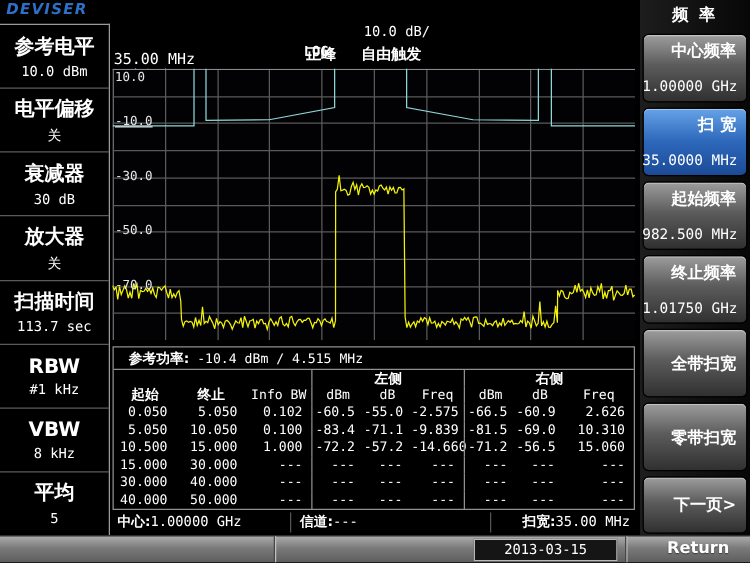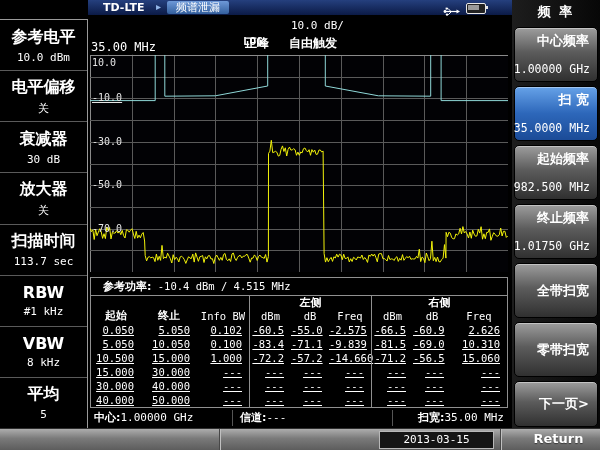--- a/index.html
+++ b/index.html
@@ -54,21 +54,21 @@
   .ref-line .cjk{font-family:"DejaVu Sans",sans-serif;font-size:11px;font-weight:600;}
   .group-row{display:grid;grid-template-columns:158px 122px 1fr;height:13px;line-height:13px;}
   .group-row .grp{border-left:1px solid #909090;text-align:center;
                   font-family:"DejaVu Sans",sans-serif;font-size:11px;font-weight:600;}
   .col-row,.data-row{display:grid;grid-template-columns:50px 56px 52px 42px 38px 42px 42px 38px 56px;}
   .col-row{height:14px;line-height:14px;text-align:center;}
   .col-row div:nth-child(-n+2){font-family:"DejaVu Sans",sans-serif;font-size:11px;font-weight:600;}
   .col-row div:nth-child(4),.data-row div:nth-child(4),
   .col-row div:nth-child(7),.data-row div:nth-child(7){border-left:1px solid #909090;}
   .data-row{height:14.1px;line-height:14.1px;}
-  .data-row div{text-align:right;padding-right:7px;box-sizing:border-box;text-decoration:underline;}
+  .data-row div{text-align:right;padding-right:7px;box-sizing:border-box;}
 
   
   .footer{position:absolute;left:90px;top:410px;width:418px;height:16px;font-size:11px;}
   .footer .pair{position:absolute;top:0;white-space:nowrap;}
   .footer .lab{font-weight:600;}
   .footer .val{font-family:"DejaVu Sans Mono",monospace;}
   .f-center{left:4px;} .f-channel{left:150px;} .f-span{right:4px;}
   .f-div{position:absolute;top:0;width:1px;height:16px;background:#555;}
 
   
@@ -91,36 +91,21 @@
   .softkey.active{background:linear-gradient(#66a2e8,#2d67ba 50%,#1b4b97);}
   .sk-label{position:absolute;top:4px;right:8px;font-size:13px;font-weight:600;white-space:nowrap;}
   .softkey.noval .sk-label{top:50%;transform:translateY(-50%);}
   .sk-value{position:absolute;bottom:5px;right:7px;font:11.5px "DejaVu Sans Mono",monospace;white-space:nowrap;}
 </style>
 </head>
 <body>
 
 <div class="screen">
 
-  <div class="topbar">
-    <span class="mode-tab">TD-LTE</span>
-    <span class="bc-arrow">▸</span>
-    <span class="page-tab">频谱泄漏</span>
-    <span class="usb">
-      <svg width="17" height="11" viewBox="0 0 17 11">
-        <path d="M1.5 5.5 H14" stroke="#fff" stroke-width="1.2" fill="none"></path>
-        <path d="M8 5.5 L5 2.5 H3.5 M8.5 5.5 L5.5 8.5 H4.5" stroke="#fff" stroke-width="1" fill="none"></path>
-        <circle cx="2" cy="5.5" r="1.4" fill="#fff"></circle>
-        <rect x="2.6" y="1.6" width="2" height="2" fill="#fff"></rect>
-        <circle cx="4" cy="8.6" r="1.2" fill="#fff"></circle>
-        <polygon points="13.5,3.5 17,5.5 13.5,7.5" fill="#fff"></polygon>
-      </svg>
-    </span>
-    <span class="battery"></span>
-  </div>
+  <div class="logo">DEVISER</div>
 
   <div class="lsidebar" id="lsidebar">
       <div class="ls-item">
         <div class="ls-label">参考电平</div>
         <div class="ls-value">10.0 dBm</div>
       </div>
       <div class="ls-item">
         <div class="ls-label">电平偏移</div>
         <div class="ls-value">关</div>
       </div>

